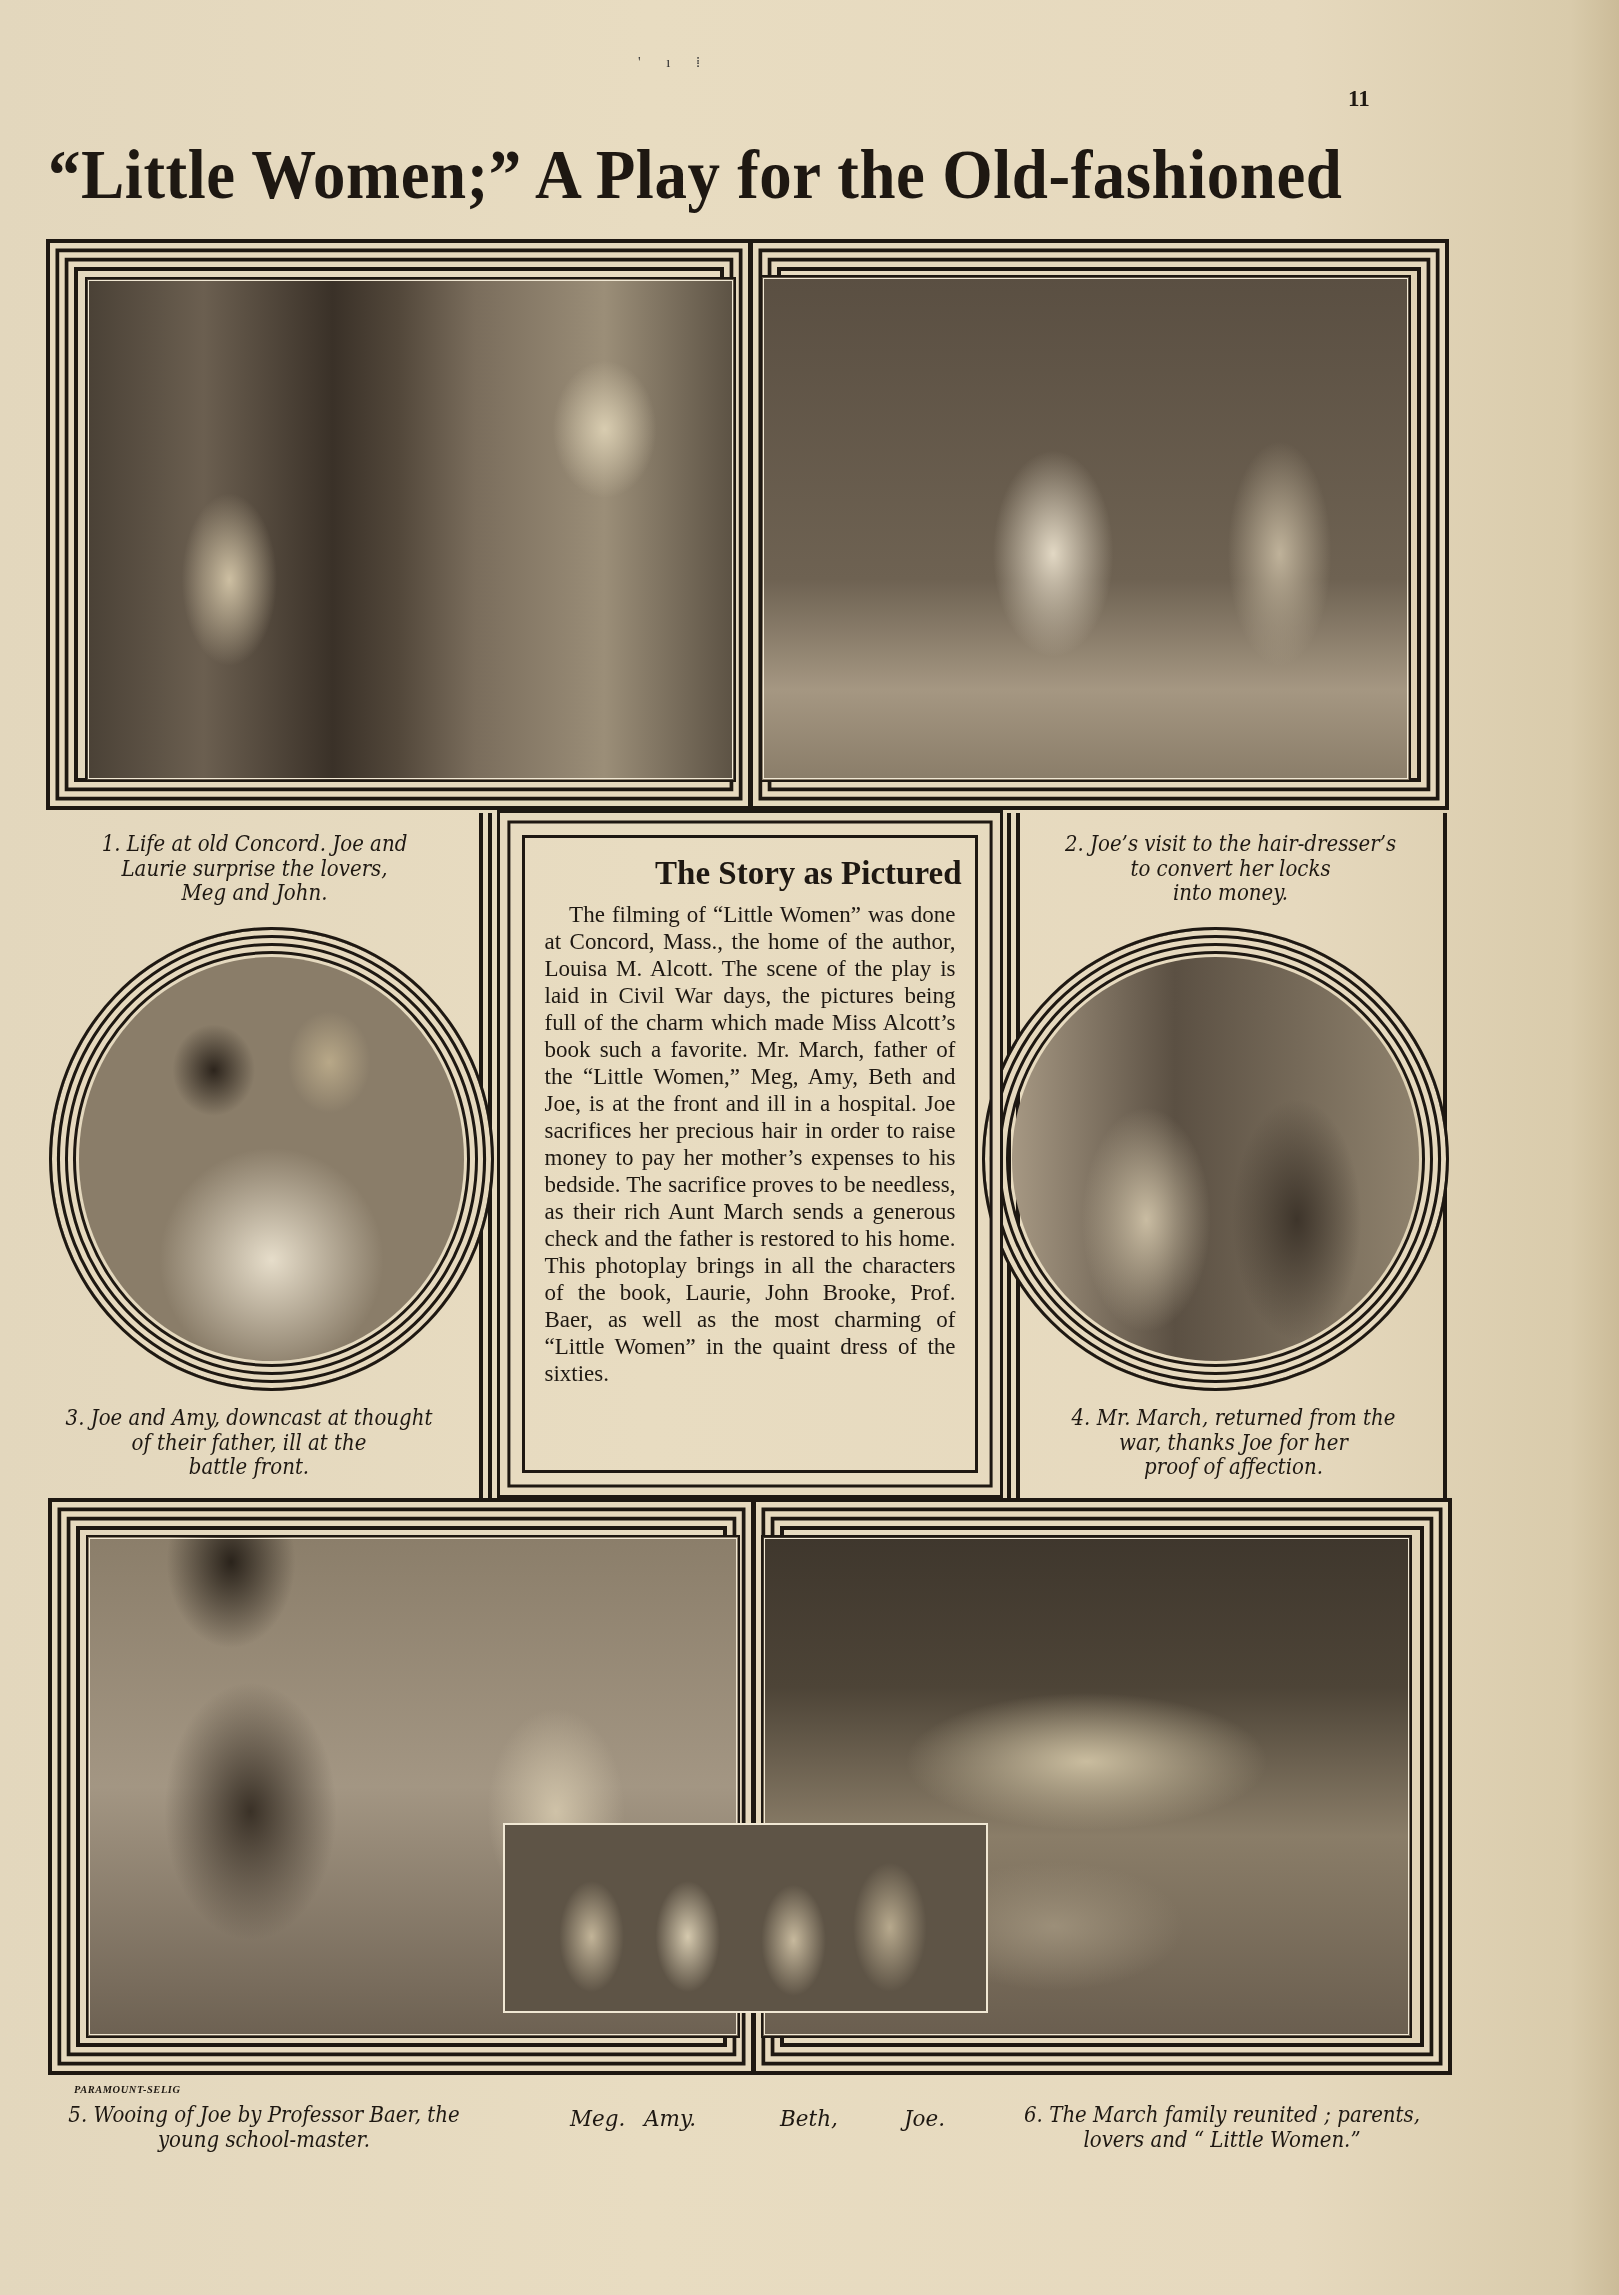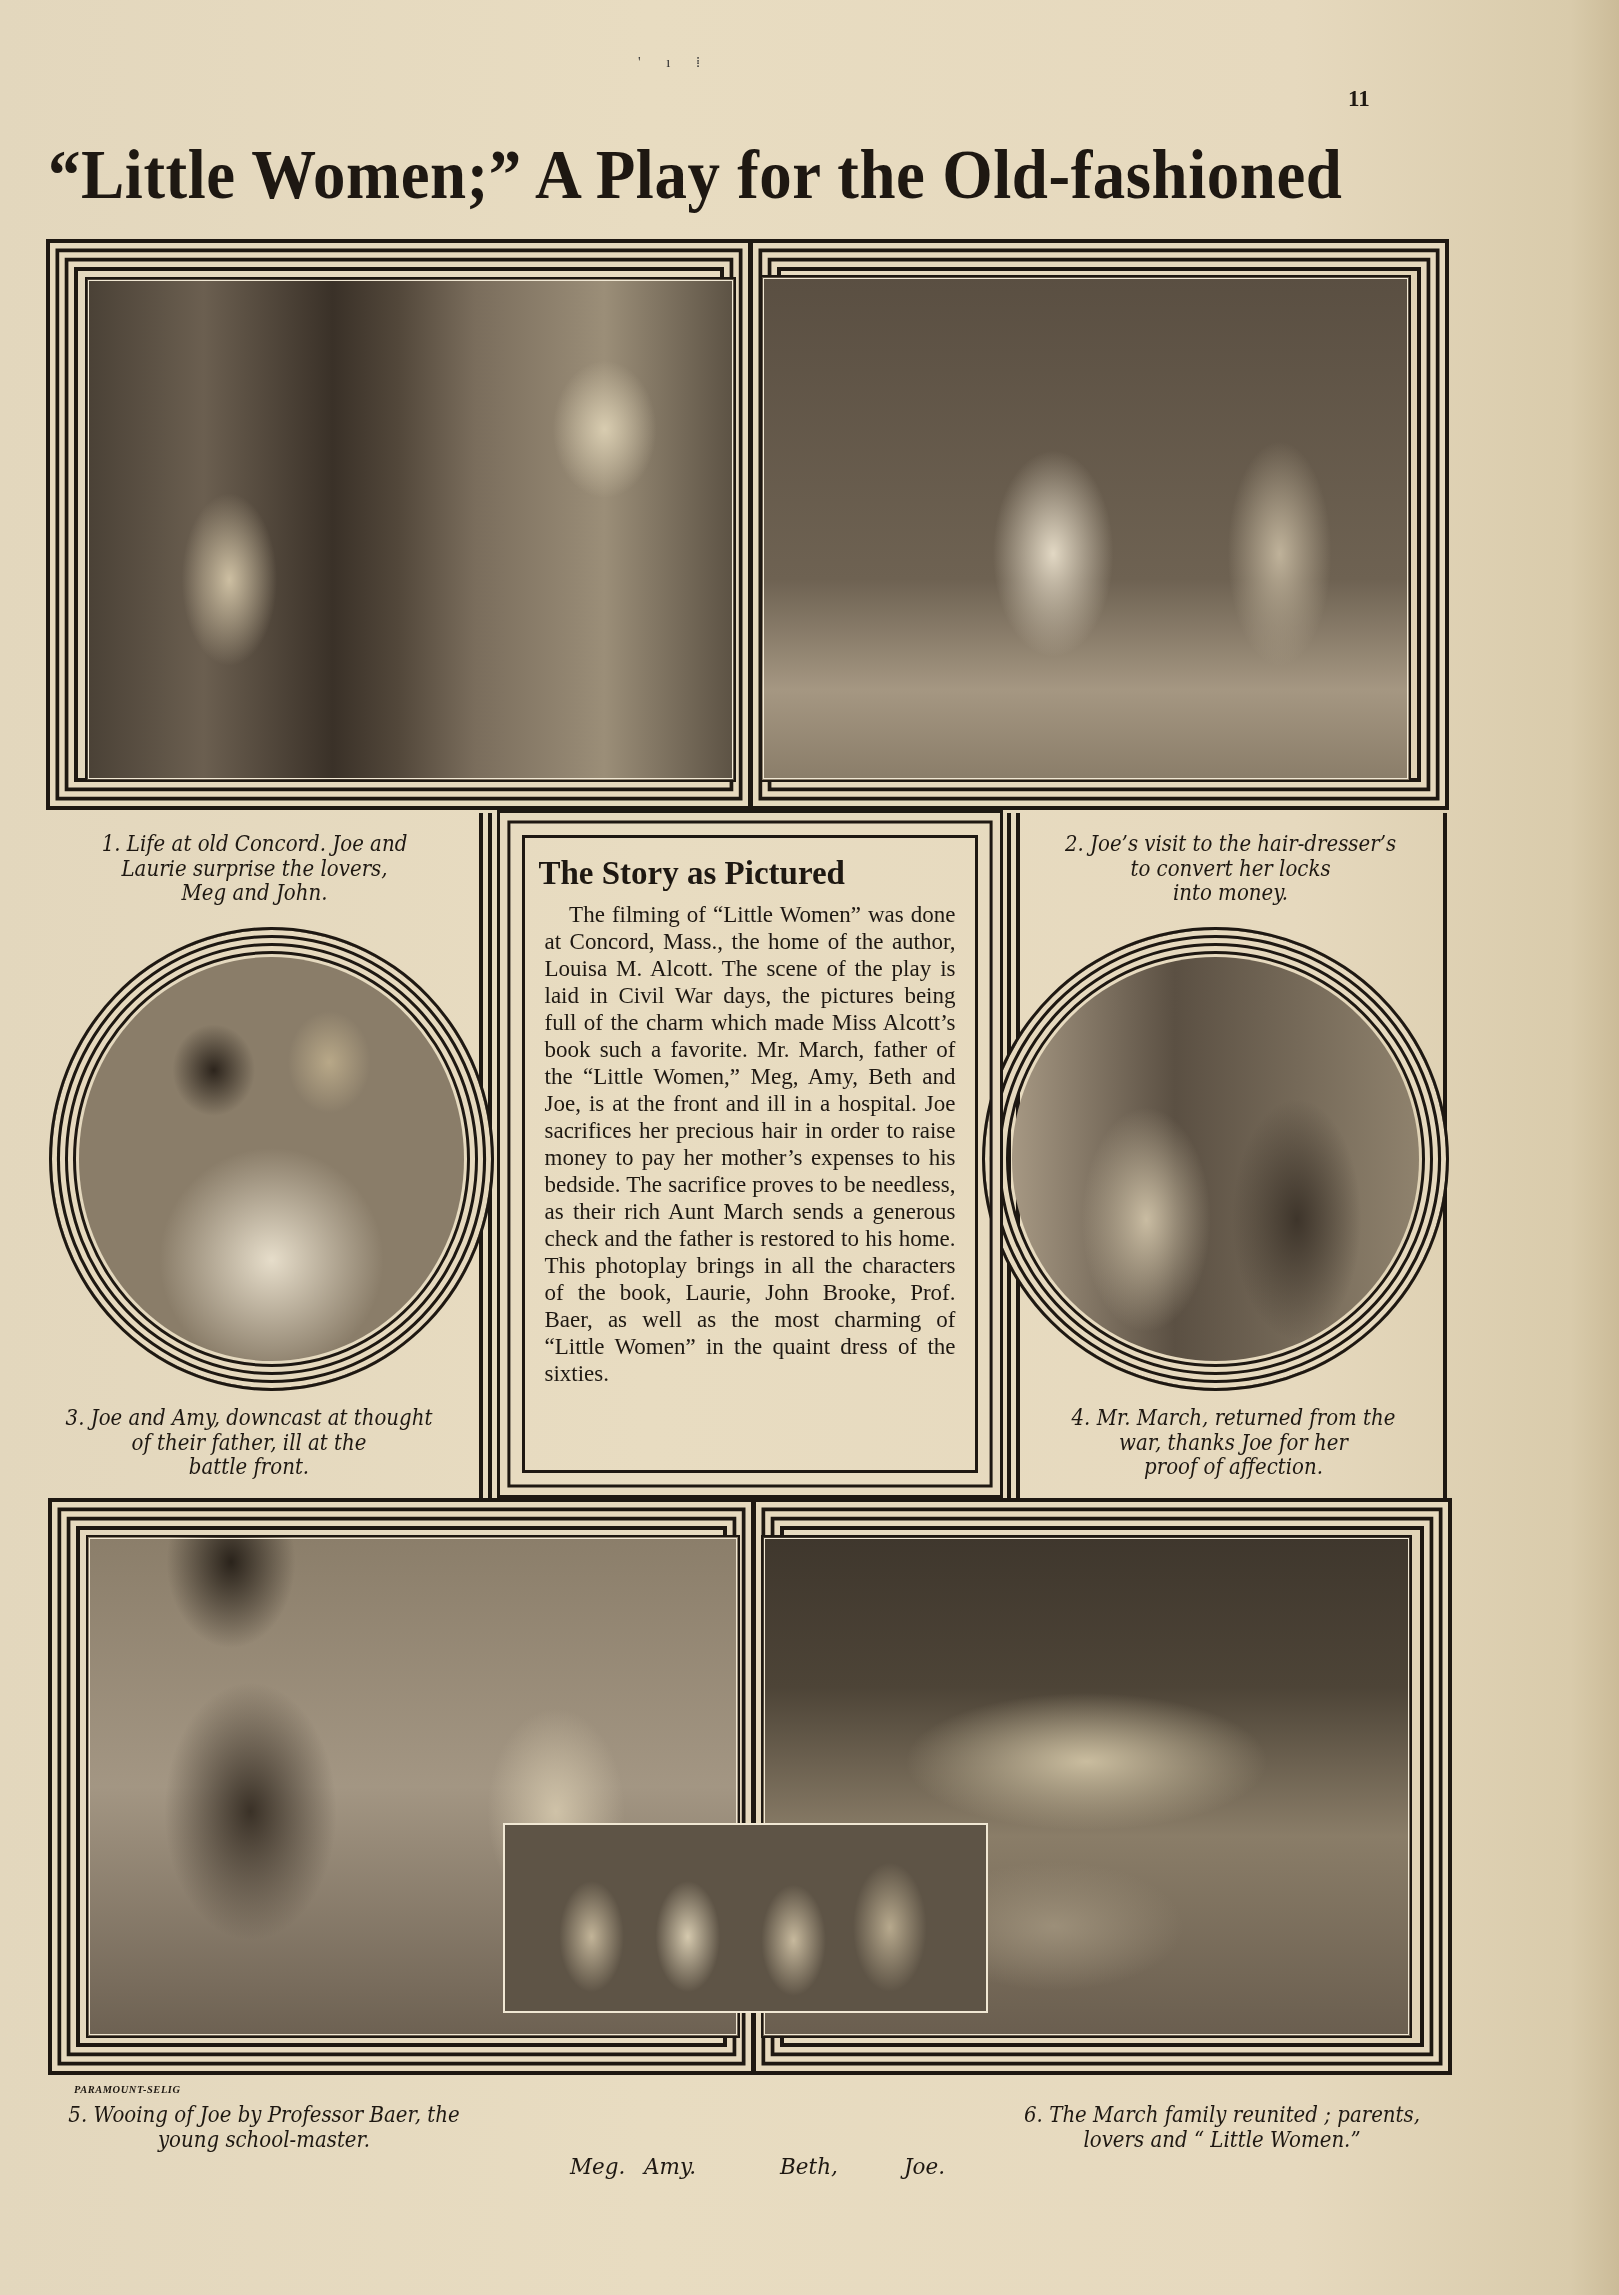--- a/index.html
+++ b/index.html
@@ -48,30 +48,30 @@
   .story {
     position:absolute; left:497px; top:810px; width:506px; height:688px; box-sizing:border-box;
     border:3.7px solid #1e1812;
     box-shadow: inset 0 0 0 7.4px #e6d9be, inset 0 0 0 10.4px #1e1812;
   }
   .story-inner {
     position:absolute; left:22px; top:22px; right:22px; bottom:22px;
     border:3.1px solid #1e1812; padding:17px 13.5px 6.1px 13.5px; box-sizing:border-box;
   }
   .story h2 {
-    margin:0 0 8.6px 0; text-align:left; font-size:33px; font-weight:bold;
+    margin:0 0 8.6px 0; text-align:right; font-size:33px; font-weight:bold;
     font-family:"Liberation Serif", serif;
   }
   .story p {
     margin:6px; font-size:23px; line-height:27px; text-align:justify; text-indent:24.6px;
     font-family:"Liberation Serif", serif; hyphens:manual;
   }
   .credit { left:74px; top:2084px; font-size:10.4px; font-weight:bold; letter-spacing:0.6px; font-family:"Liberation Serif", serif;font-style:italic; }
   .inset-names {
-    position:absolute; top:2106px; font-style:italic; font-size:21.5px; font-family:"DejaVu Serif", serif;margin-top:48px;
+    position:absolute; top:2106px; font-style:italic; font-size:21.5px; font-family:"DejaVu Serif", serif;
   }
 </style>
 </head>
 <body>
 
 <div class="abs marks">' ı ⁞</div>
 <div class="abs pageno">11</div>
 <div class="abs headline">“Little Women;” A Play for the Old-fashioned</div>
 
 <div class="frame" style="left:46px;top:239px;width:706px;height:571px;"></div>

